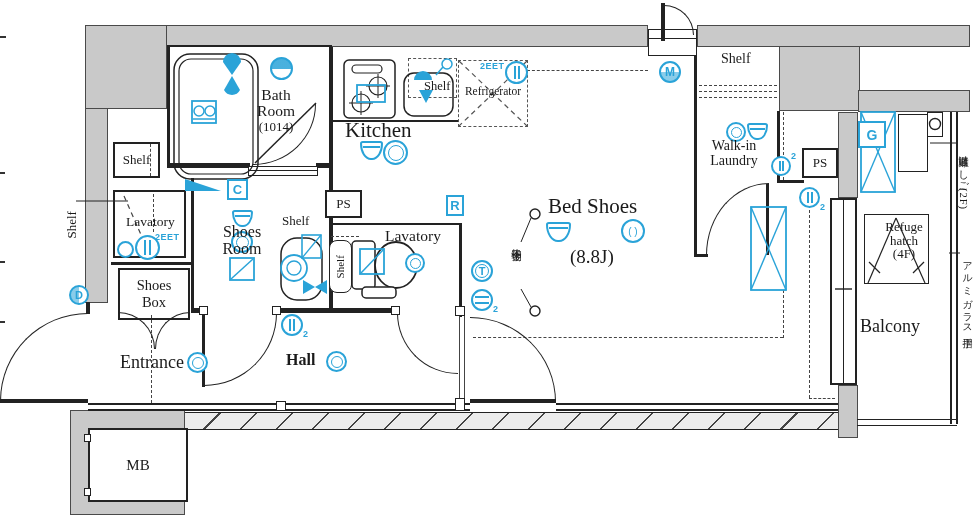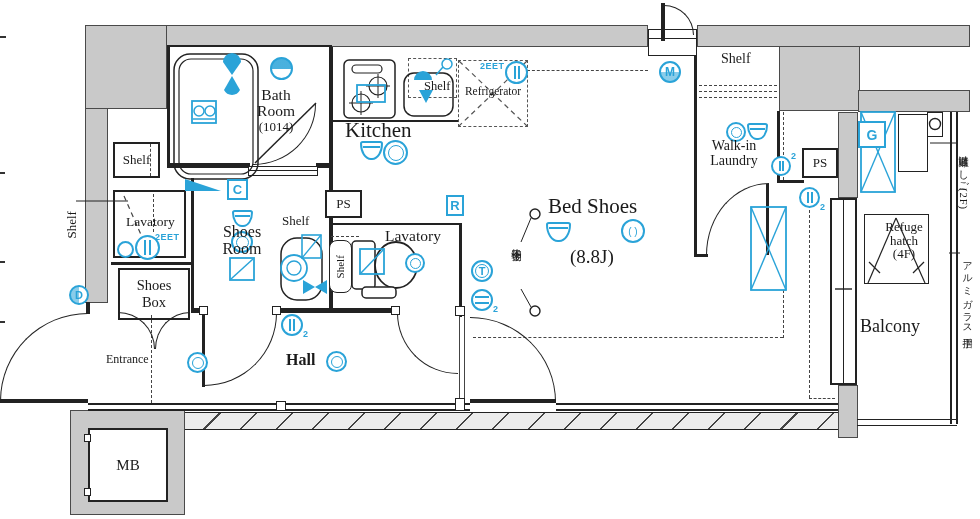--- a/index.html
+++ b/index.html
@@ -109,21 +109,21 @@
         <span style="display:block;">Shoes</span>
         <span style="display:block;">Box</span>
       </span>
   </div>
   <div class="abs box" style="left:325px;top:190px;width:37px;height:28px;font-size:13px;">
     <span>PS</span>
   </div>
   <div class="abs box" style="left:802px;top:148px;width:36px;height:30px;font-size:13px;">
     <span>PS</span>
   </div>
-  <div class="abs box" style="left:88px;top:428px;width:80px;height:74px;font-size:15px;">
+  <div class="abs box" style="left:88px;top:428px;width:100px;height:74px;font-size:15px;">
     <span>MB</span>
   </div>
   <div class="abs post" style="left:84px;top:434px;width:7px;height:8px;"></div>
   <div class="abs post" style="left:84px;top:488px;width:7px;height:8px;"></div>
   <div class="abs box1" style="left:248px;top:166px;width:70px;height:10px;"></div>
   <div class="abs" style="left:249px;top:170px;width:68px;height:1px;background:#222;z-index:3;"></div>
   <div class="abs box1" style="left:648px;top:29px;width:49px;height:27px;"></div>
   <div class="abs" style="left:649px;top:38px;width:47px;height:1px;background:#222;z-index:3;"></div>
   <div class="abs box1" style="left:830px;top:198px;width:27px;height:187px;border-width:2px;"></div>
   <div class="abs" style="left:843px;top:200px;width:1px;height:183px;background:#222;z-index:3;"></div>
@@ -352,21 +352,21 @@
   <div class="abs txt" style="left:205px;top:224px;width:74px;text-align:center;font-size:16px;">
     <span style="display:block;">Shoes</span>
     <span style="display:block;">Room</span>
   </div>
   <div class="abs txt" style="left:282px;top:214px;font-size:13px;">Shelf</div>
   <div class="abs txt" style="left:721px;top:52px;font-size:14px;">Shelf</div>
   <div class="abs txt" style="left:702px;top:139px;width:64px;text-align:center;font-size:14px;">
     <span style="display:block;">Walk-in</span>
     <span style="display:block;">Laundry</span>
   </div>
-  <div class="abs txt" style="left:106px;top:353px;font-size:12px;font-family:Liberation Serif, serif;">Entrance</div>
+  <div class="abs txt" style="left:120px;top:353px;font-size:18px;font-family:Liberation Serif, serif;">Entrance</div>
   <div class="abs txt" style="left:286px;top:352px;font-size:16px;font-weight:bold;">Hall</div>
   <div class="abs txt" style="left:860px;top:317px;font-size:18px;">Balcony</div>
   <div class="abs txt" style="left:864px;top:220px;width:80px;text-align:center;font-size:13px;z-index:6;">
     <span style="display:block;">Refuge</span>
     <span style="display:block;">hatch</span>
     <span style="display:block;">(4F)</span>
   </div>
 
   <div class="abs" style="left:52px;top:200px;width:40px;height:50px;z-index:6;display:flex;align-items:center;justify-content:center;">
     <span class="rot txt" style="font-size:13px;">Shelf</span>

